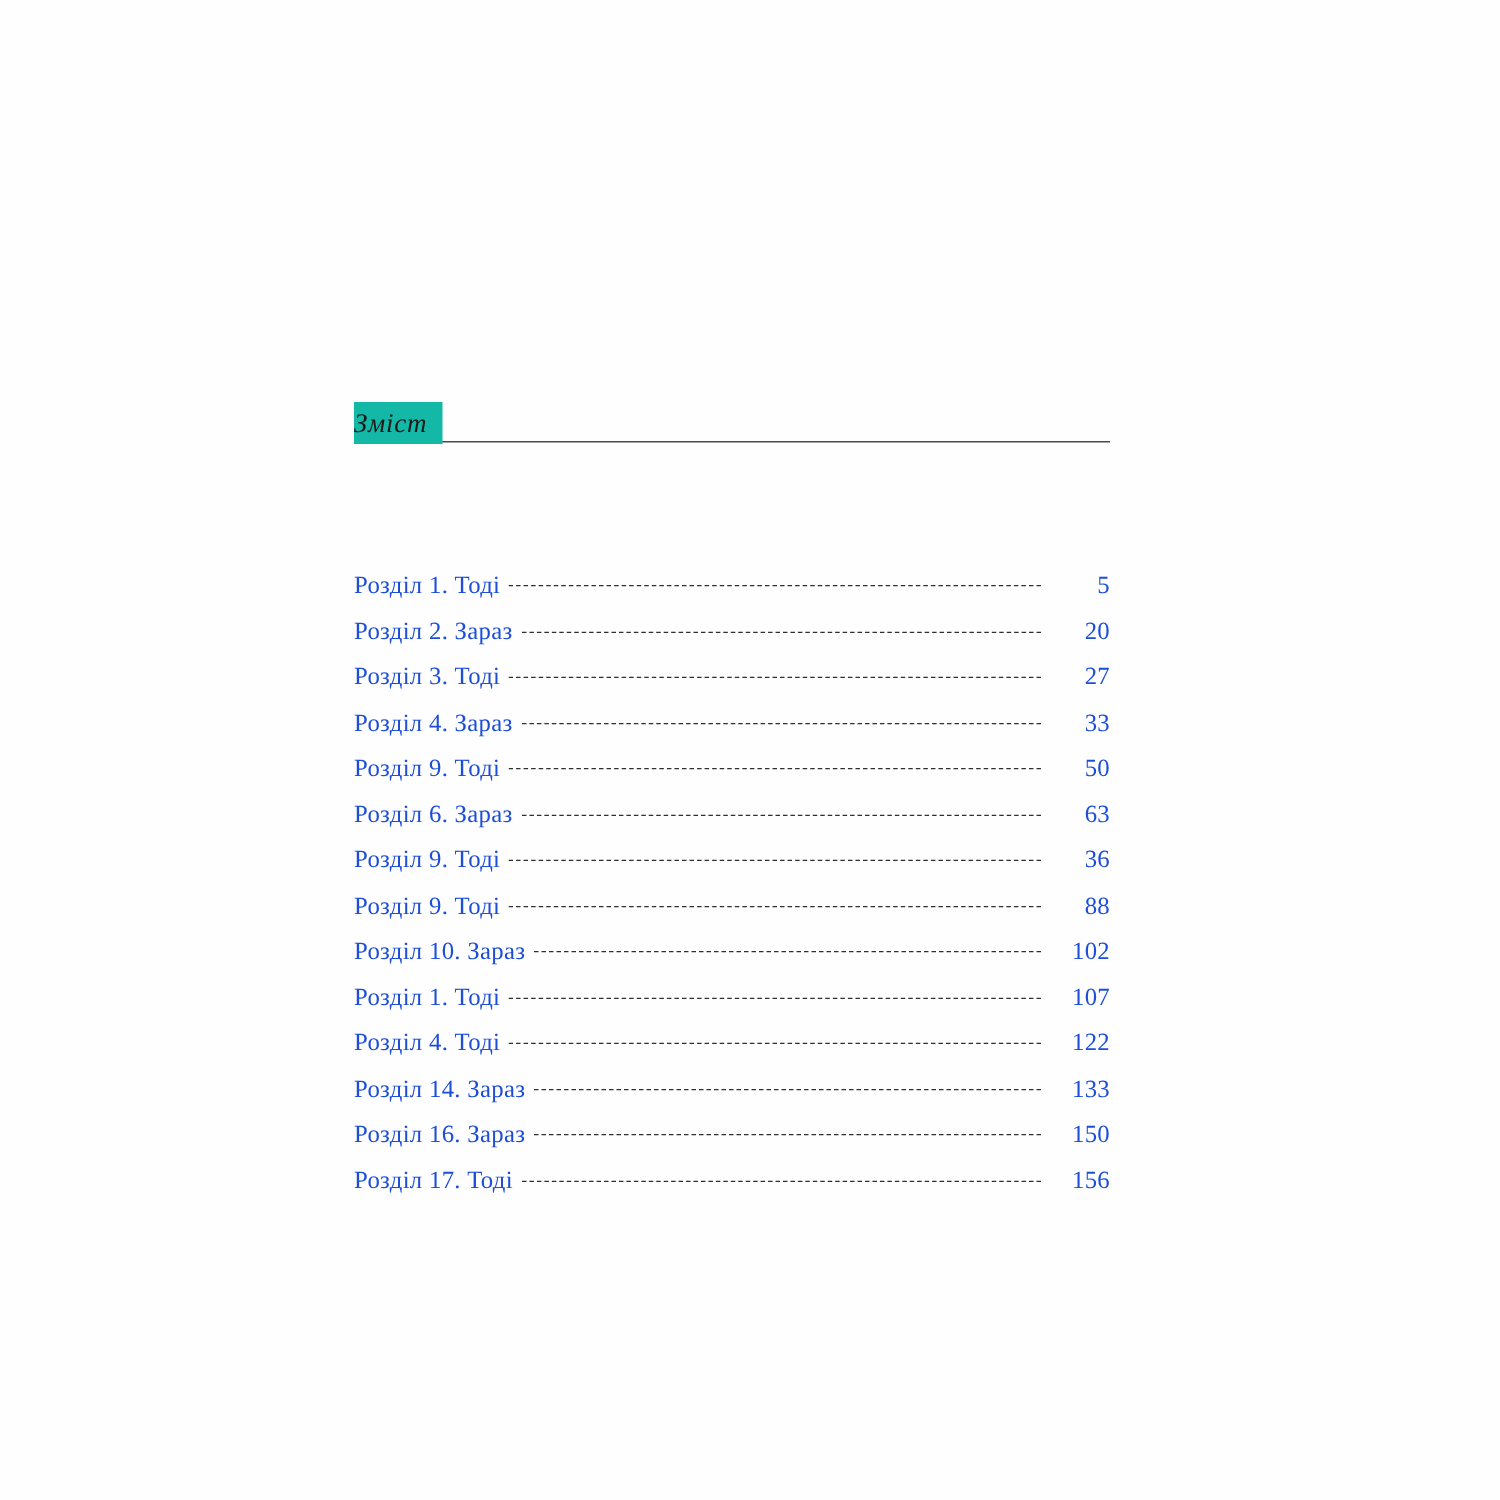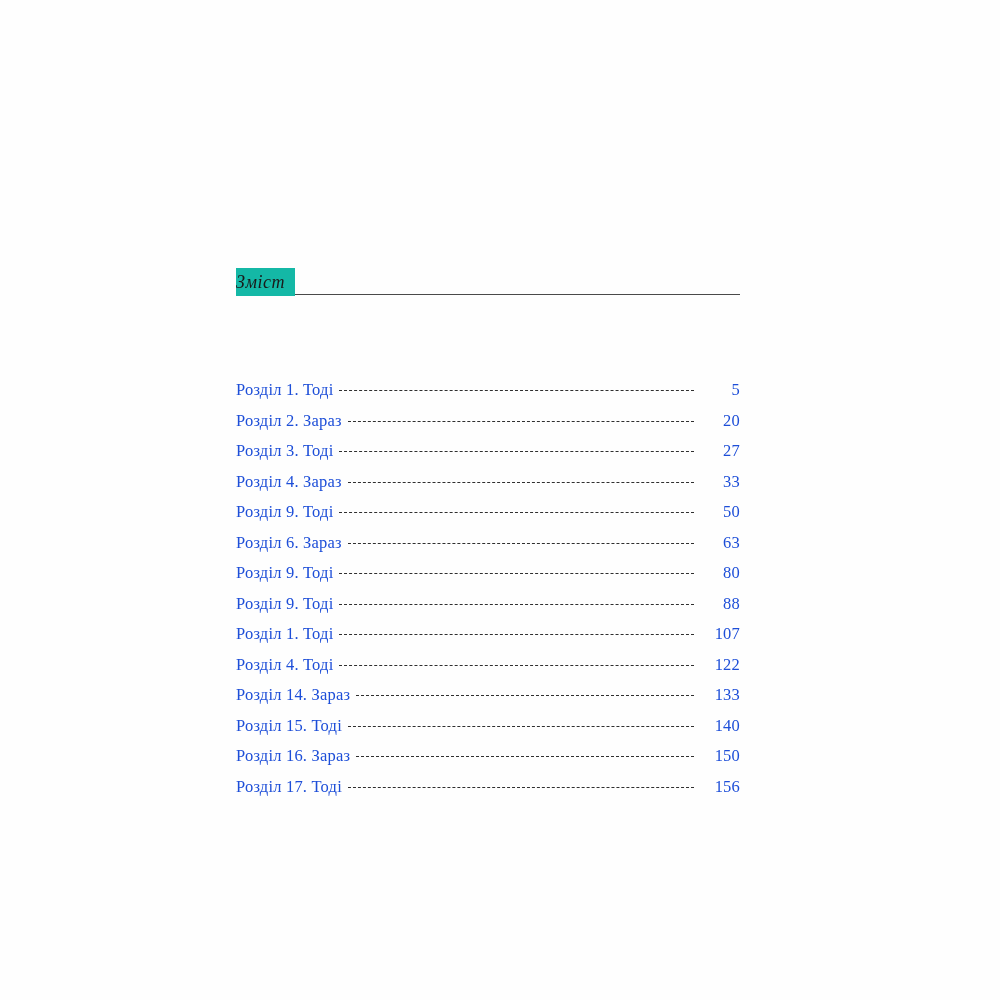--- a/index.html
+++ b/index.html
@@ -141,48 +141,48 @@
         <span class="toc-page">50</span>
       </div>
       <div class="toc-row">
         <span class="toc-label">Розділ 6. Зараз</span>
         <span class="toc-leader"></span>
         <span class="toc-page">63</span>
       </div>
       <div class="toc-row">
         <span class="toc-label">Розділ 9. Тоді</span>
         <span class="toc-leader"></span>
-        <span class="toc-page">80</span>
+        <span class="toc-page">36</span>
       </div>
       <div class="toc-row">
         <span class="toc-label">Розділ 9. Тоді</span>
         <span class="toc-leader"></span>
         <span class="toc-page">88</span>
+      </div>
+      <div class="toc-row">
+        <span class="toc-label">Розділ 10. Зараз</span>
+        <span class="toc-leader"></span>
+        <span class="toc-page">102</span>
       </div>
       <div class="toc-row">
         <span class="toc-label">Розділ 1. Тоді</span>
         <span class="toc-leader"></span>
         <span class="toc-page">107</span>
       </div>
       <div class="toc-row">
         <span class="toc-label">Розділ 4. Тоді</span>
         <span class="toc-leader"></span>
         <span class="toc-page">122</span>
       </div>
       <div class="toc-row">
         <span class="toc-label">Розділ 14. Зараз</span>
         <span class="toc-leader"></span>
         <span class="toc-page">133</span>
       </div>
       <div class="toc-row">
-        <span class="toc-label">Розділ 15. Тоді</span>
-        <span class="toc-leader"></span>
-        <span class="toc-page">140</span>
-      </div>
-      <div class="toc-row">
         <span class="toc-label">Розділ 16. Зараз</span>
         <span class="toc-leader"></span>
         <span class="toc-page">150</span>
       </div>
       <div class="toc-row">
         <span class="toc-label">Розділ 17. Тоді</span>
         <span class="toc-leader"></span>
         <span class="toc-page">156</span>
       </div>
     </div>

